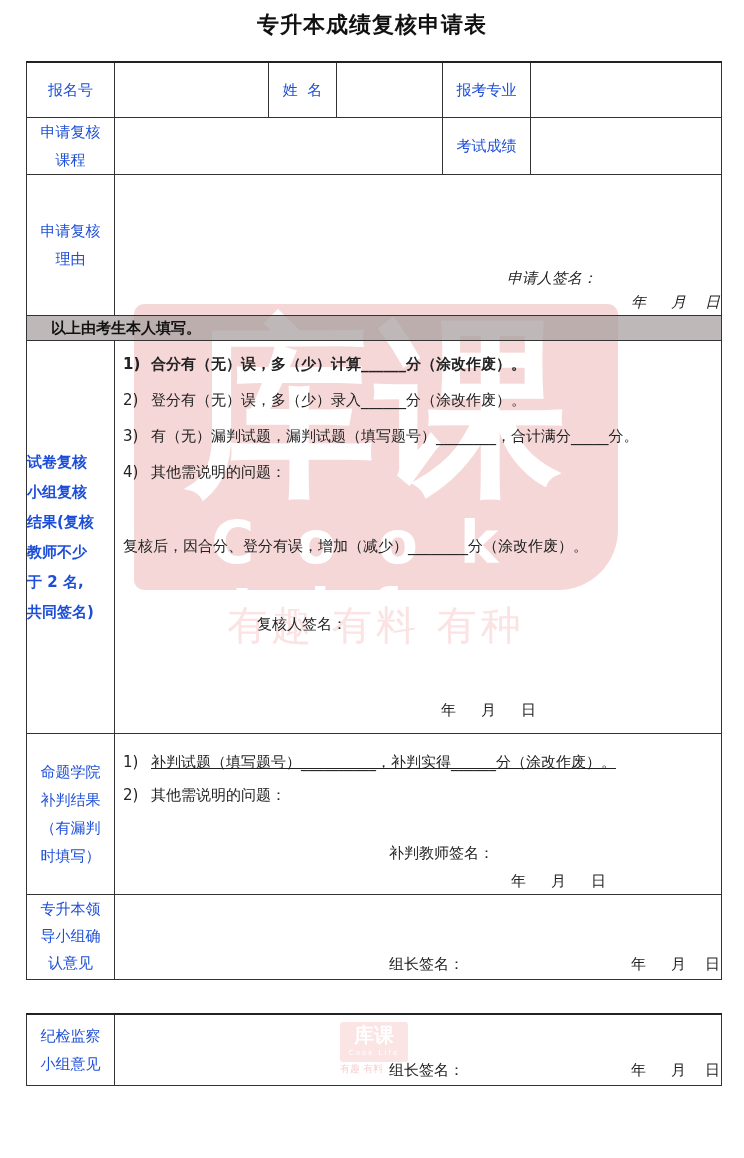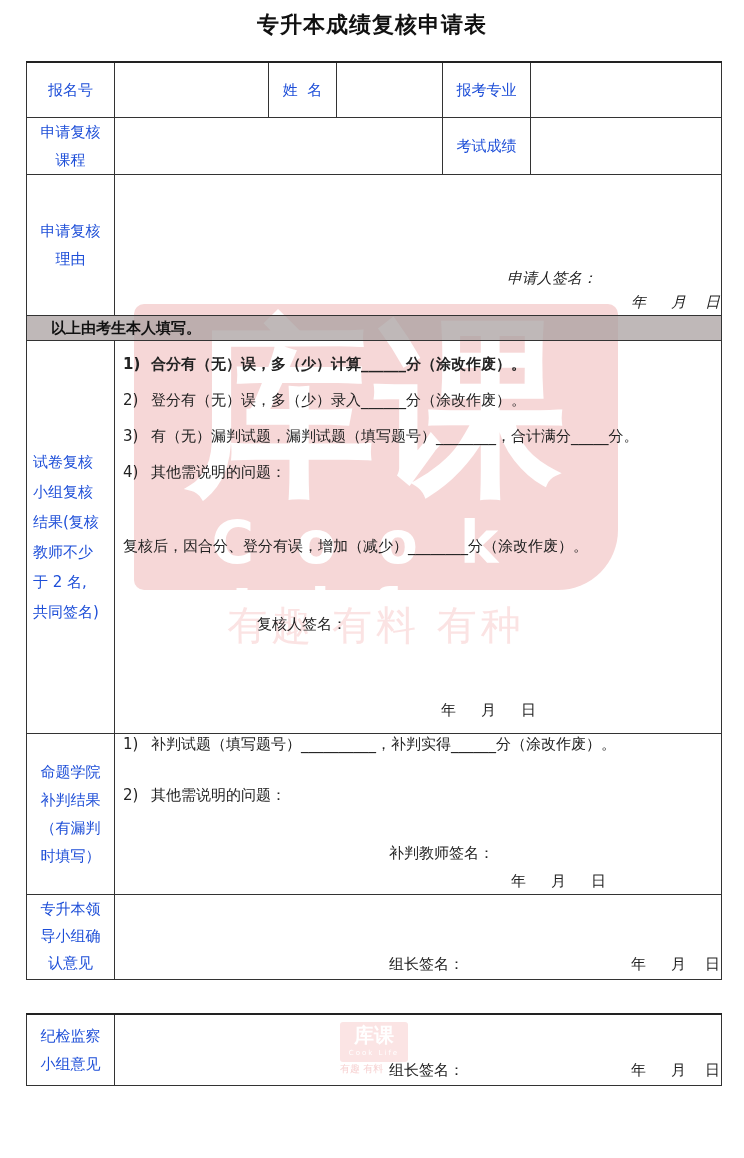--- a/index.html
+++ b/index.html
@@ -108,21 +108,21 @@
         </span>
       </div>
     </td>
   </tr>
   <tr class="gray-row" style="height:24px;border-radius:10px;">
     <td colspan="6">
       <div class="gray-text">以上由考生本人填写。</div>
     </td>
   </tr>
   <tr style="height:392px;">
-    <td class="lbl" style="line-height:30px; text-align:left; padding-left:6px;">
+    <td class="lbl" style="line-height:30px; text-align:left; padding-left:0;font-weight:bold;">
       <div>试卷复核</div>
       <div>小组复核</div>
       <div>结果(复核</div>
       <div>教师不少</div>
       <div>于 2 名,</div>
       <div>共同签名)</div>
     </td>
     <td colspan="5" style="height:392px;">
       <div class="cell-rel" style="height:392px;">
         <div class="line-item" style="top:14px;font-weight:bold;"><span class="num">1)</span><span>合分有（无）误，多（少）计算______分（涂改作废）。</span></div>
@@ -139,21 +139,21 @@
   </tr>
   <tr style="height:160px;">
     <td class="lbl" style="line-height:28px;">
       <div>命题学院</div>
       <div>补判结果</div>
       <div>（有漏判</div>
       <div>时填写）</div>
     </td>
     <td colspan="5" style="height:160px;">
       <div class="cell-rel" style="height:160px;">
-        <div class="line-item" style="top:1px;"><span class="num">1)</span><span>补判试题（填写题号）__________，补判实得______分（涂改作废）。</span></div>
+        <div class="line-item" style="top:19px;text-decoration:underline;"><span class="num">1)</span><span>补判试题（填写题号）__________，补判实得______分（涂改作废）。</span></div>
         <div class="line-item" style="top:52px;"><span class="num">2)</span><span>其他需说明的问题：</span></div>
         <div class="abs" style="left:274px; top:110px;">补判教师签名：</div>
         <span class="abs ymd" style="left:396px; top:138px;">
           <span>年</span><span>月</span><span>日</span>
         </span>
       </div>
     </td>
   </tr>
   <tr style="height:84px;margin-left:35px;">
     <td class="lbl" style="line-height:27px;">

